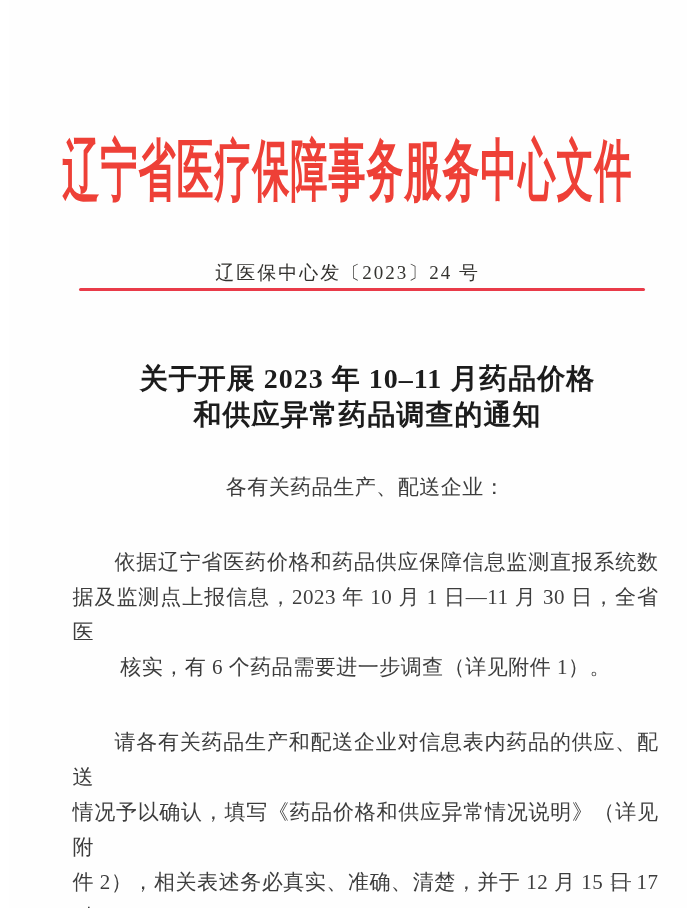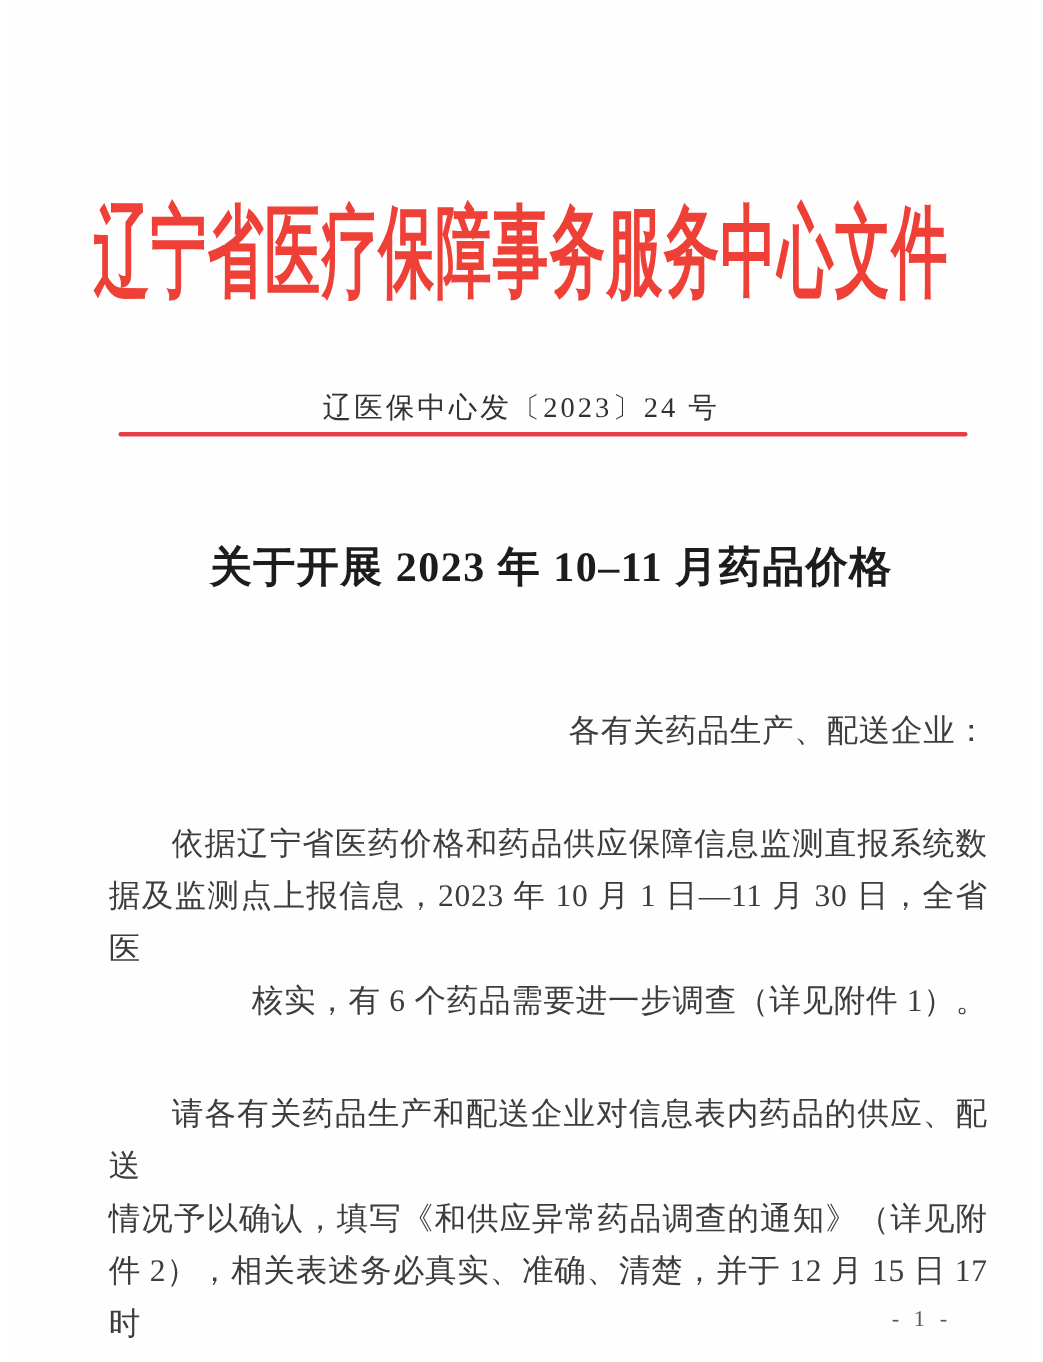--- a/index.html
+++ b/index.html
@@ -77,21 +77,21 @@
     left: 64px;
     width: 586px;
     font-size: 21px;
     line-height: 35px;
     color: var(--body-text, #3d3d3d);
     letter-spacing: 0.5px;
   }
   .doc-body .para { margin: 0; }
   .doc-body .line {
     white-space: nowrap;
-    text-align: right;
+    text-align: center;
   }
   .doc-body .line.fill {
     white-space: normal;
     text-align: justify;
     text-align-last: justify;
   }
   .doc-body .line.indent { text-indent: 2em; margin-top: 40px; }
   
   .page-number {
     position: absolute;
@@ -108,33 +108,34 @@
 <div class="page">
 
   <div class="doc-header">辽宁省医疗保障事务服务中心文件</div>
 
   <div class="doc-number">辽医保中心发〔2023〕24 号</div>
 
   <div class="red-rule"></div>
 
   <div class="doc-title">
     <div>关于开展 2023 年 10–11 月药品价格</div>
+    <div>和供应异常药品调查的通知</div>
   </div>
 
   <div class="doc-body">
       <div class="para">
         <div class="line">各有关药品生产、配送企业：</div>
       </div>
       <div class="para">
         <div class="line indent fill">依据辽宁省医药价格和药品供应保障信息监测直报系统数</div>
         <div class="line fill">据及监测点上报信息，2023 年 10 月 1 日—11 月 30 日，全省医</div>
         <div class="line">核实，有 6 个药品需要进一步调查（详见附件 1）。</div>
       </div>
       <div class="para">
         <div class="line indent fill">请各有关药品生产和配送企业对信息表内药品的供应、配送</div>
-        <div class="line fill">情况予以确认，填写《和供应异常药品调查的通知》（详见附</div>
+        <div class="line fill">情况予以确认，填写《药品价格和供应异常情况说明》（详见附</div>
         <div class="line fill">件 2），相关表述务必真实、准确、清楚，并于 12 月 15 日 17 时</div>
       </div>
     </div>
 
   <div class="page-number">- 1 -</div>
 
 </div>
 
 </body></html>

